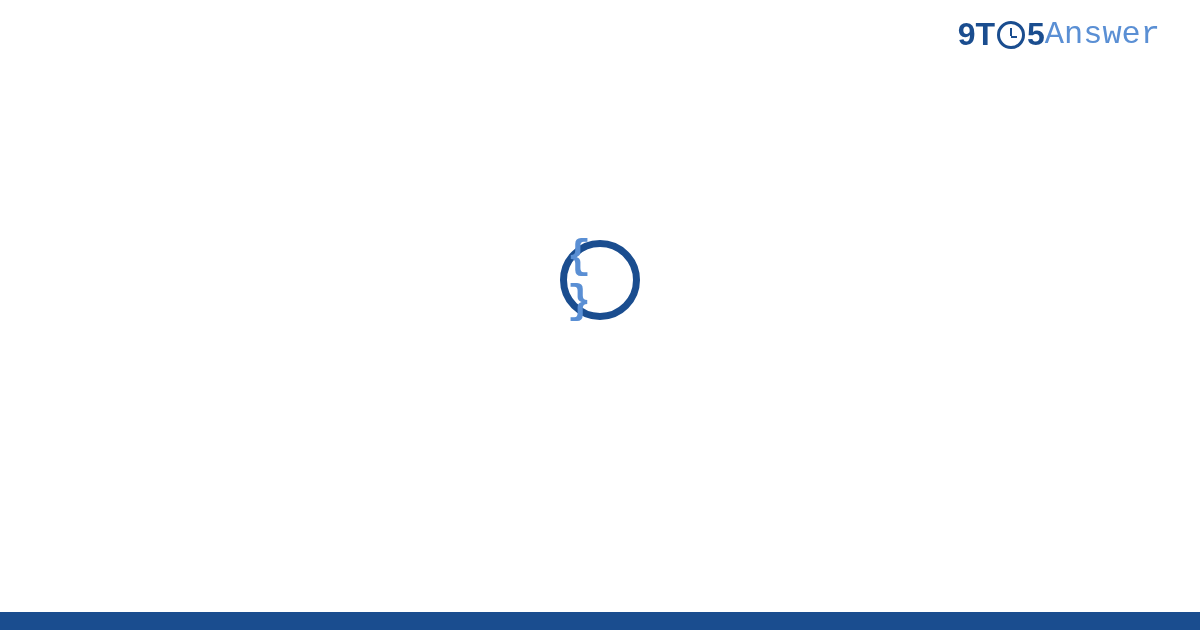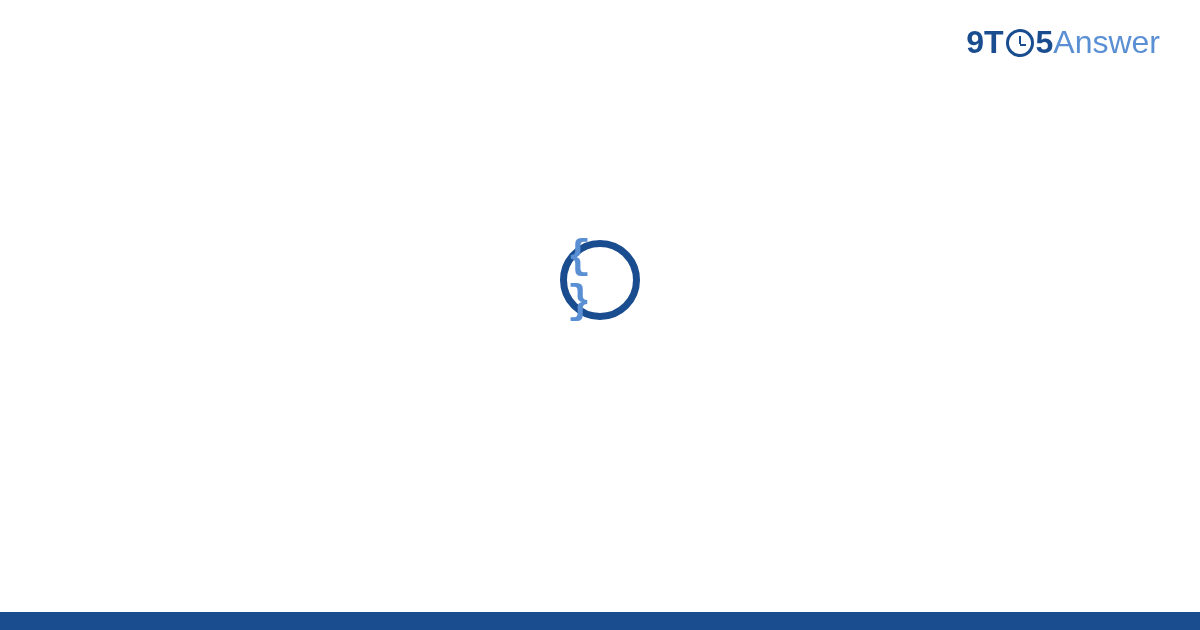--- a/index.html
+++ b/index.html
@@ -10,21 +10,21 @@
     body {
       width: 1200px;
       height: 630px;
       font-family: Arial, Helvetica, sans-serif;
       background: #ffffff;
       position: relative;
       overflow: hidden;
     }
     .header {
       position: absolute;
-      top: 24px;
+      top: 16px;
       right: 40px;
       display: flex;
       align-items: center;
       font-size: 32px;
       font-weight: 600;
     }
     .logo-9t {
       color: #1a4d8f;
       font-weight: 700;
     }
@@ -59,20 +59,21 @@
       top: 12px;
       left: 50%;
     }
     .logo-5 {
       color: #1a4d8f;
       font-weight: 700;
     }
     .logo-answer {
       color: #5a8fd4;
       font-weight: 500;
+      font-family: Liberation Mono, monospace;
     }
     .content {
       position: absolute;
       top: 0;
       left: 0;
       right: 0;
       bottom: 0;
       display: flex;
       flex-direction: column;
       align-items: center;

